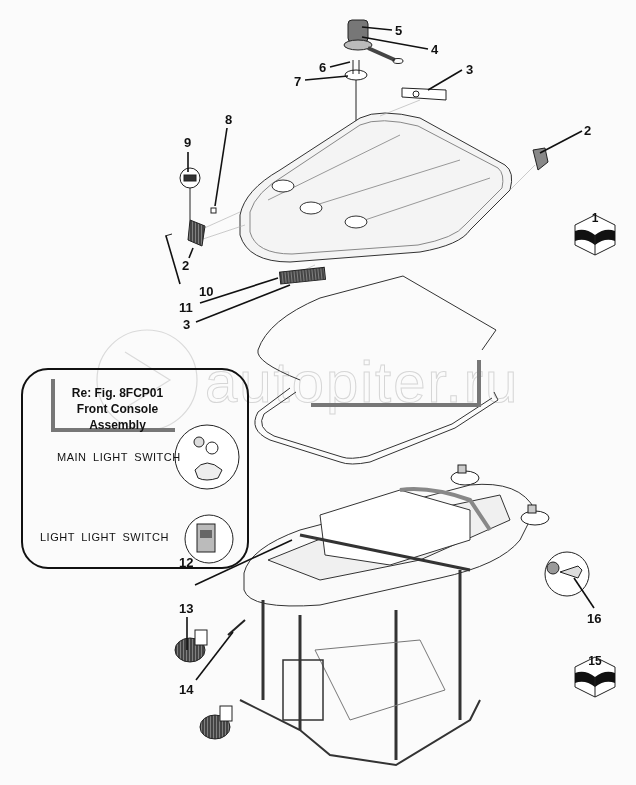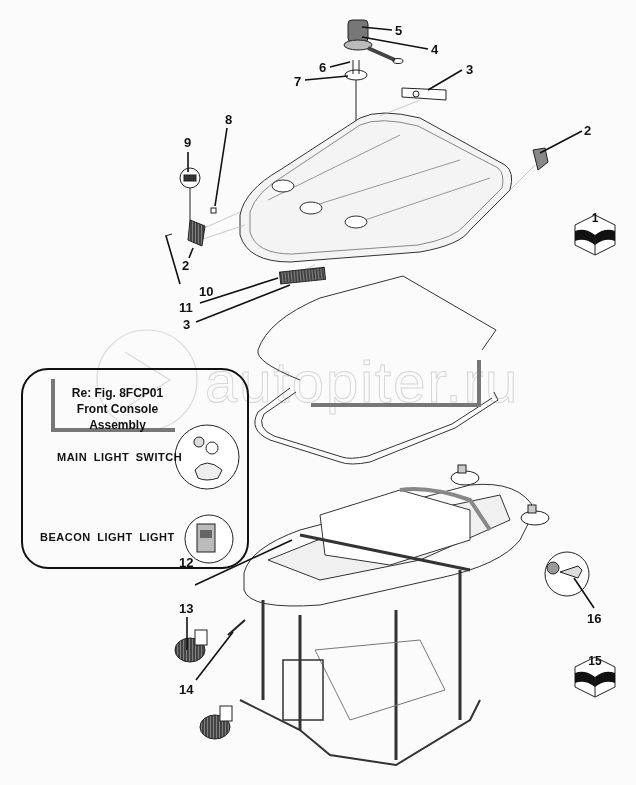--- a/index.html
+++ b/index.html
@@ -3,21 +3,21 @@
 <meta charset="utf-8">
 <style>
   html, body { margin:0; padding:0; background:#fbfbfb; }
   body { width:636px; height:785px; position:relative; overflow:hidden;
          font-family:"Liberation Sans", sans-serif; }
   #canvas { position:absolute; left:0; top:0; width:636px; height:785px; }
   .callout { position:absolute; font-family:"Liberation Sans", sans-serif;
              font-weight:bold; font-size:13px; color:#111; line-height:1; }
   .ref-text { position:absolute; font-weight:bold; font-size:12px; color:#111;
               text-align:center; line-height:16px; }
-  .switch-label { position:absolute; font-weight:bold; font-size:11px; color:#111;
+  .switch-label { position:absolute; font-weight:normal; font-size:11px; color:#111;
                   letter-spacing:0.5px; word-spacing:3px; white-space:nowrap;text-align:right; }
   .kit-num { position:absolute; font-weight:bold; font-size:12px; color:#111; text-align:center; width:30px; }
   .watermark { position:absolute; font-family:"Liberation Sans", sans-serif; font-size:58px;
                color:transparent; -webkit-text-stroke:1px #d6d6d6; letter-spacing:2px; }
 </style>
 </head>
 <body>
 
 <div id="diagram">
 
@@ -208,14 +208,14 @@
 
   <div class="ref-text" style="left:318px; top:358px; width:150px;">
   </div>
 
   <div class="ref-text" style="left:60px; top:385px; width:115px;">
     <div>Re: Fig. 8FCP01</div>
     <div>Front Console</div>
     <div>Assembly</div>
   </div>
   <div class="switch-label" style="left:57px; top:451px;">MAIN LIGHT SWITCH</div>
-  <div class="switch-label" style="left:40px; top:531px;">BEACON LIGHT LIGHT</div>
+  <div class="switch-label" style="left:40px; top:531px;">LIGHT LIGHT SWITCH</div>
 </div>
 
 </body></html>

